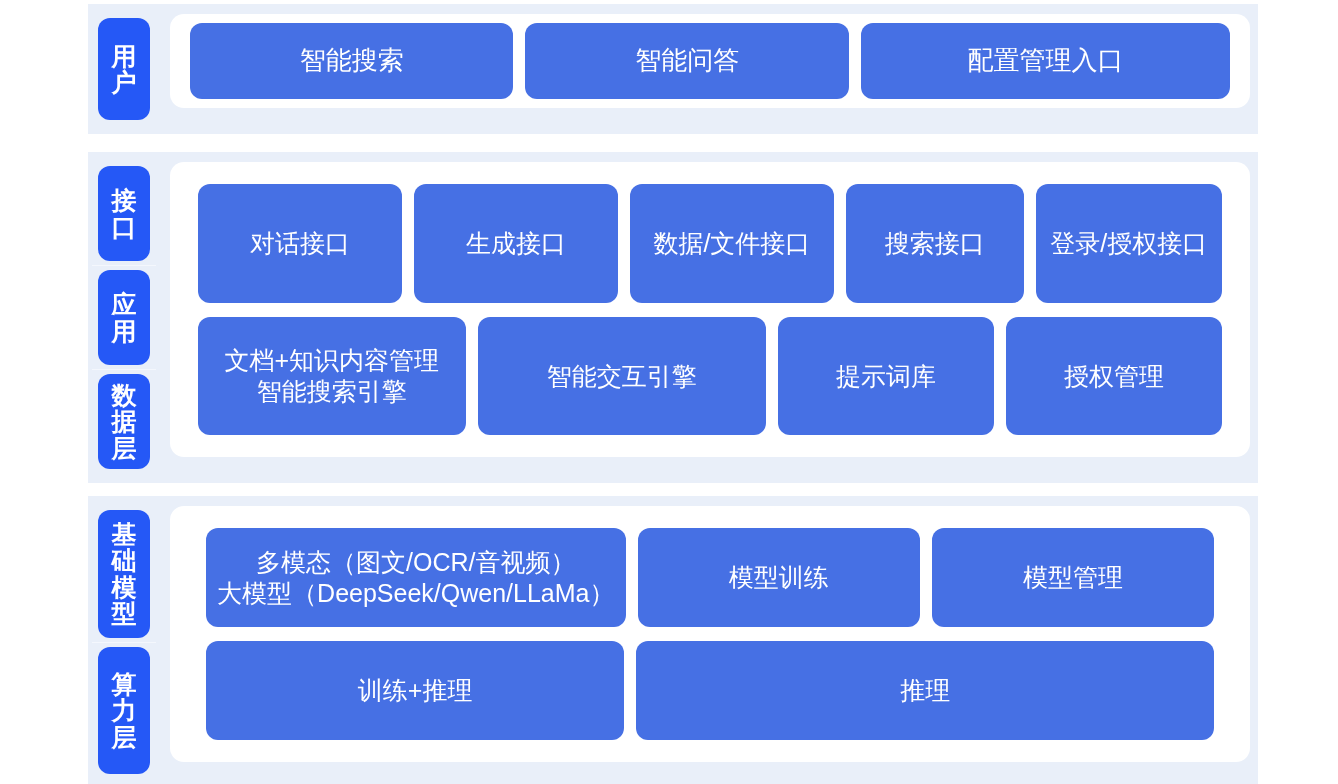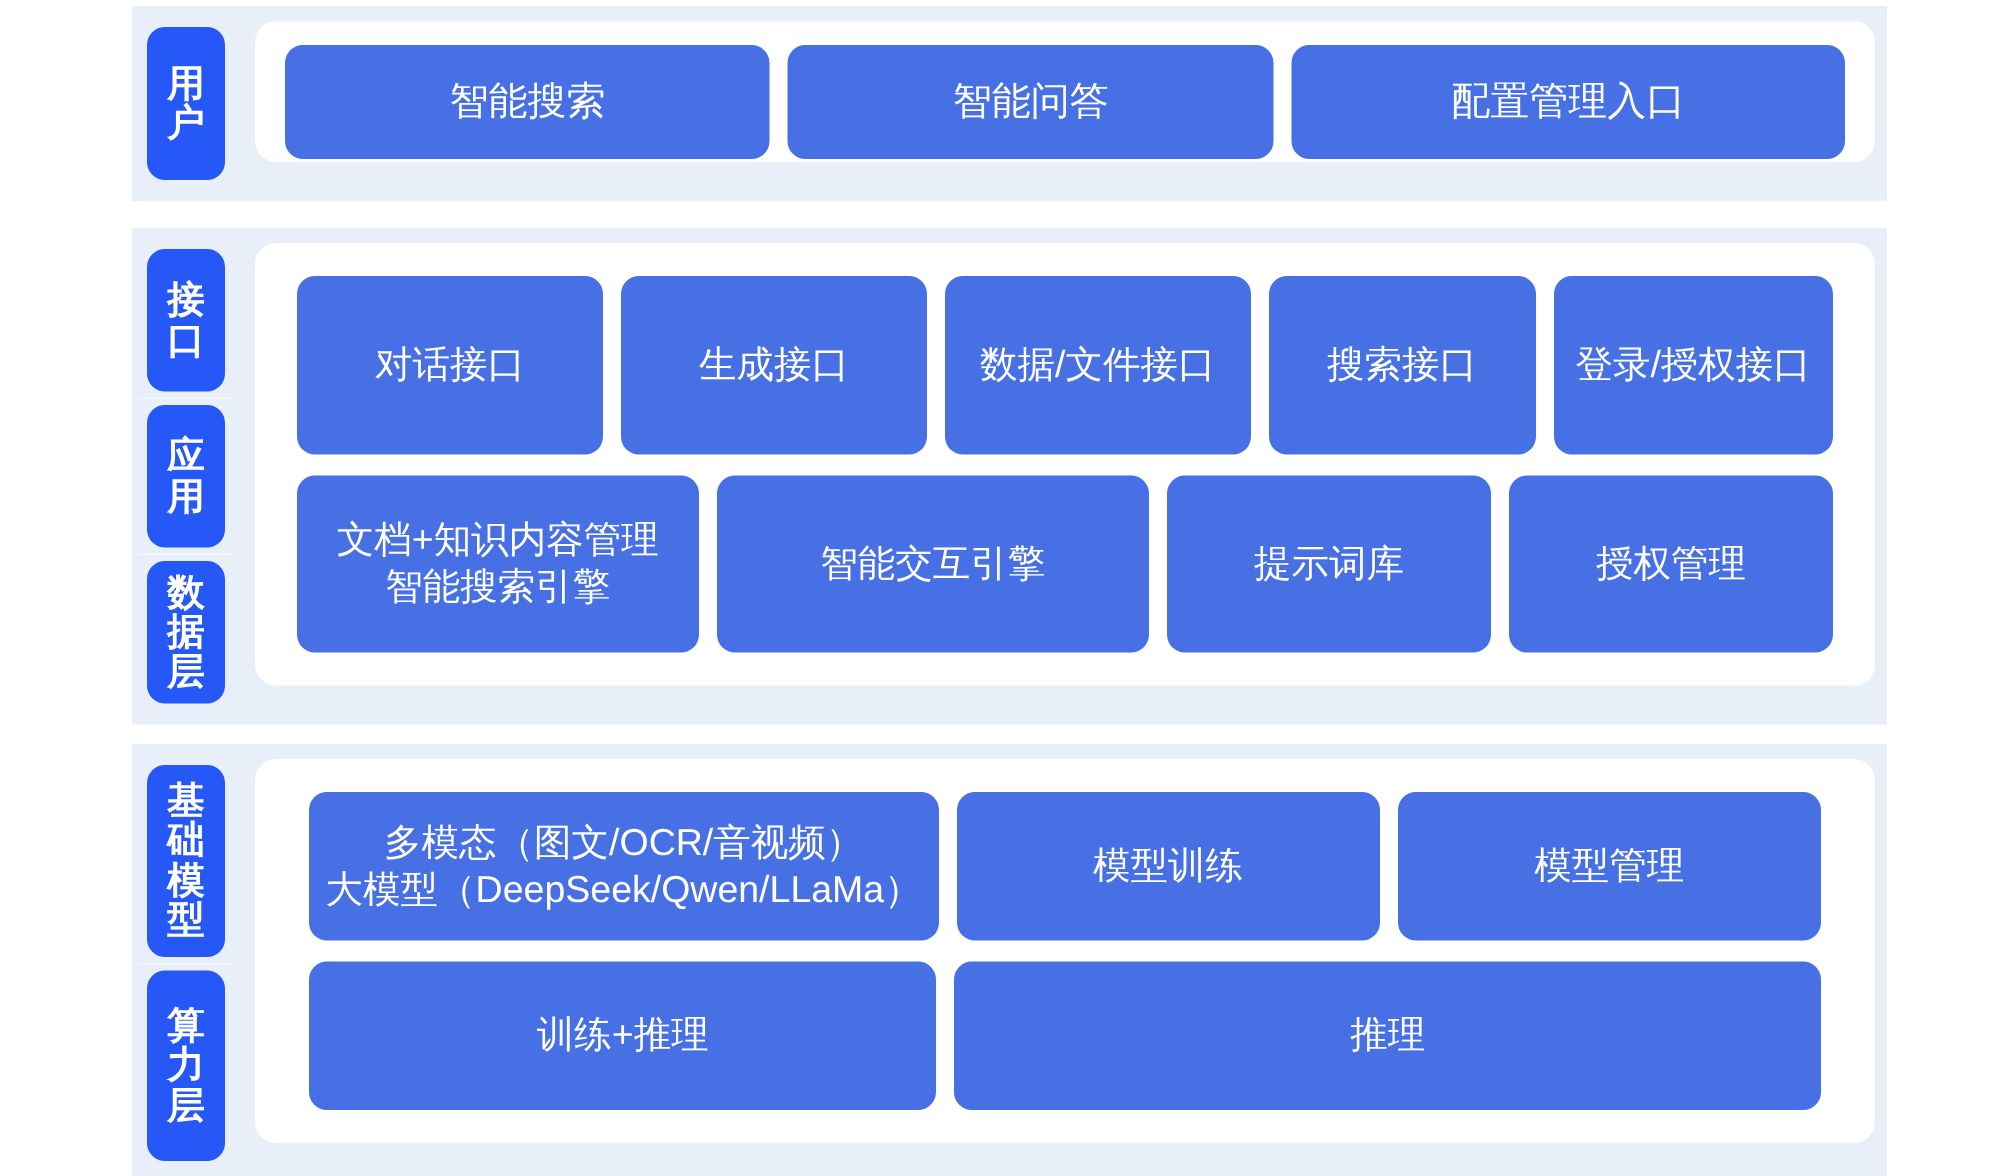--- a/index.html
+++ b/index.html
@@ -75,21 +75,21 @@
 
   
   .card {
     flex: 1 1 auto;
     background: #ffffff;
     border-radius: 14px;
     margin: 10px 8px 26px 10px;
     padding: 16px 20px;
     display: flex;
     flex-direction: column;
-    justify-content: flex-start;
+    justify-content: center;
     gap: 14px;
   }
   #panel-platform .card { padding: 22px 28px; gap: 14px; }
   #panel-infra .card { padding: 22px 36px; gap: 14px; }
 
   .row {
     display: flex;
     flex-direction: row;
     gap: 12px;
     flex: 1 1 0;

